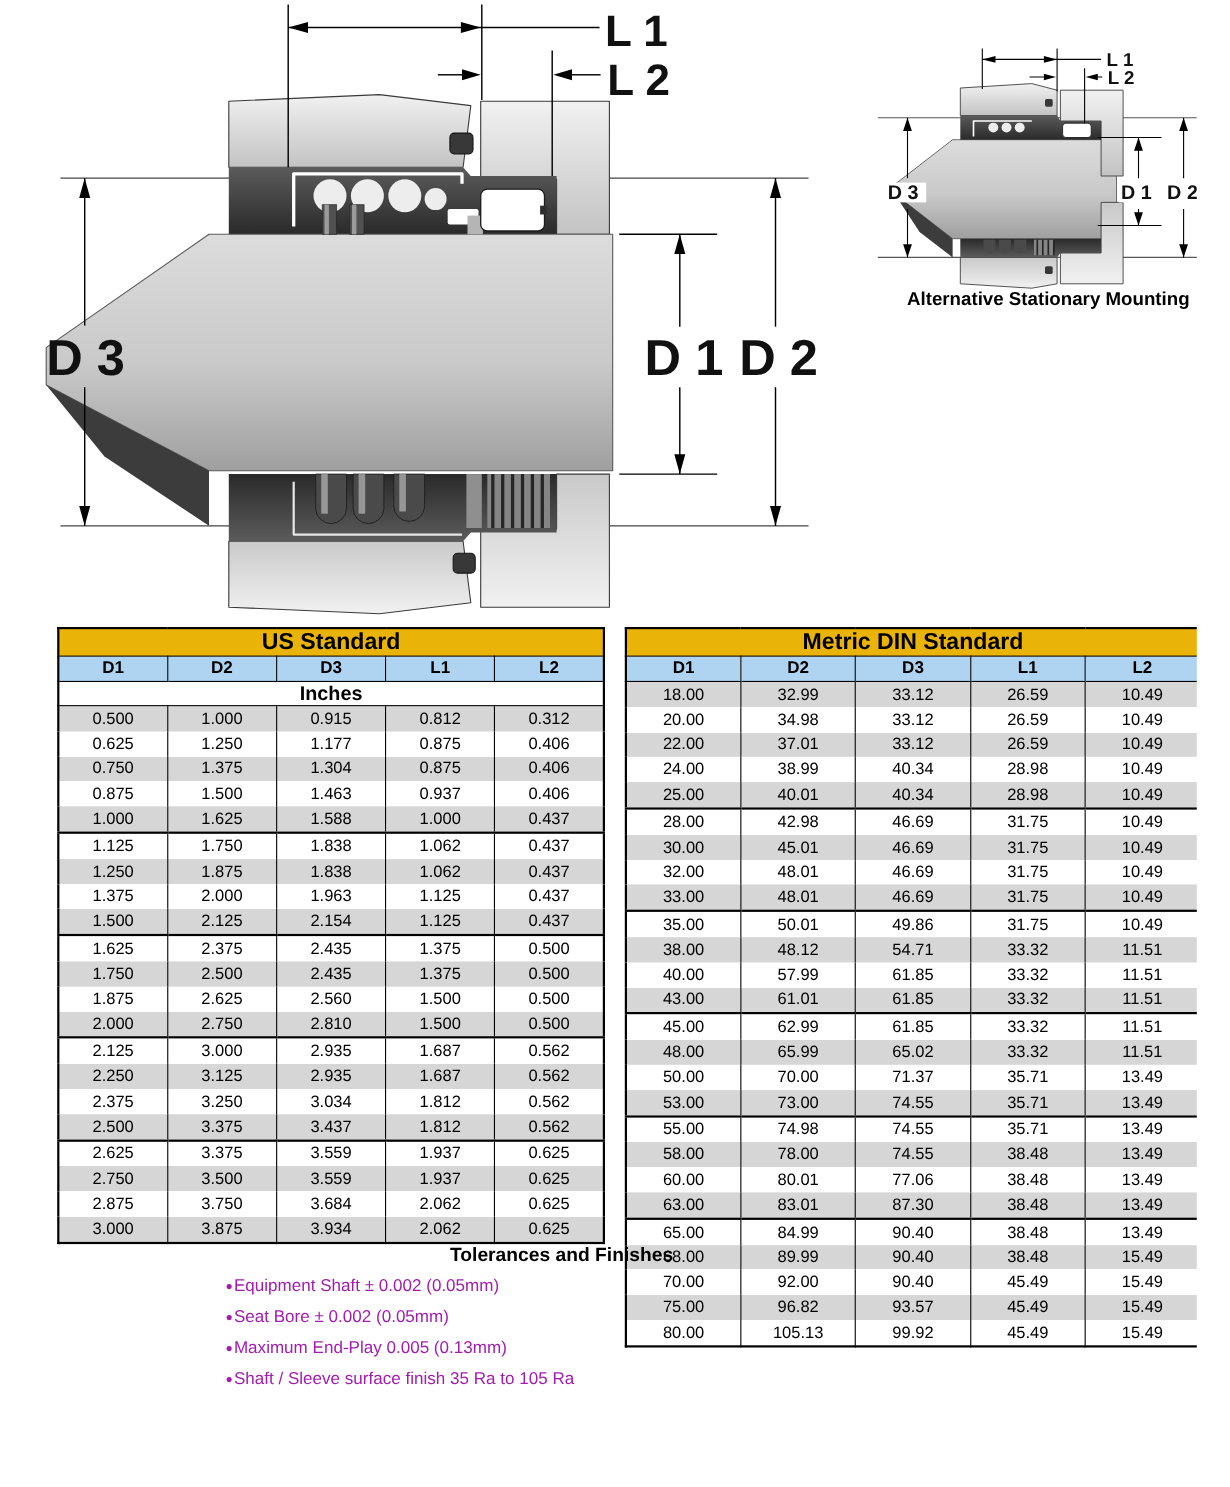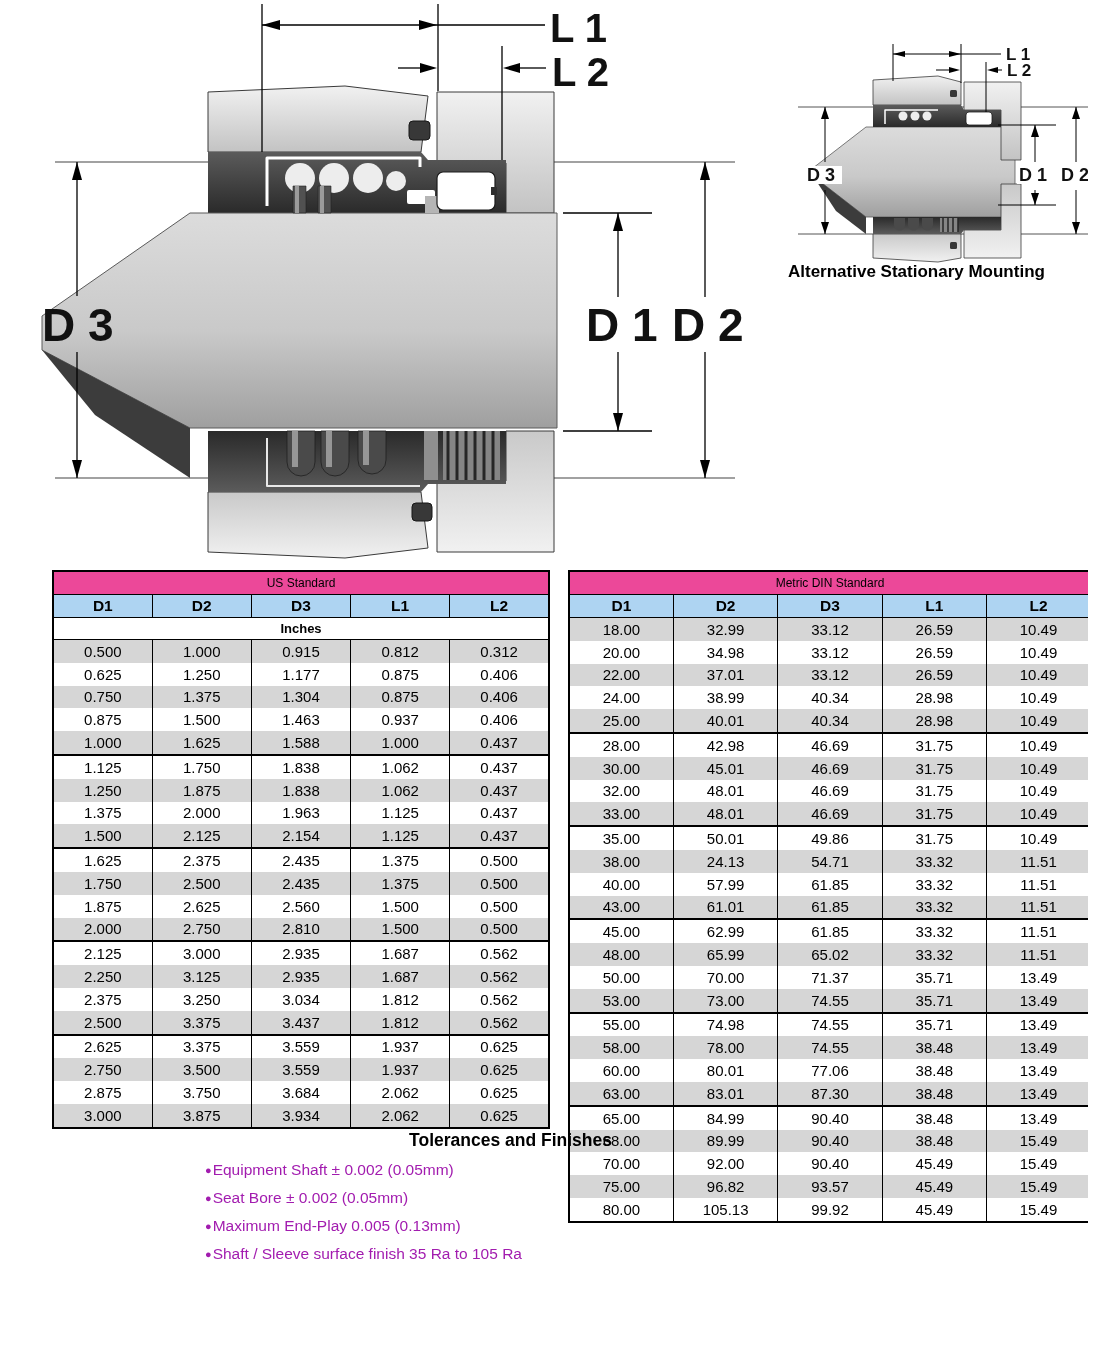--- a/index.html
+++ b/index.html
@@ -6,39 +6,39 @@
   .page{position:relative;width:1088px;height:1352px;background:#fff;
         font-family:"Liberation Sans",sans-serif;overflow:hidden;}
   svg{position:absolute;display:block;}
   .dimtext{font-family:"Liberation Sans",sans-serif;font-weight:bold;fill:#111;}
   
   .tblwrap{position:absolute;}
   table.dt{border-collapse:collapse;table-layout:fixed;border:2.5px solid #000;
            font-family:"Liberation Sans",sans-serif;}
   table.dt td,table.dt th{padding:0;text-align:center;vertical-align:middle;
            font-size:15px;overflow:hidden;white-space:nowrap;}
-  table.dt .titlerow td{font-weight:normal;font-size:12px;height:22px;
-           border-bottom:1.5px solid #000;background:#ec4899;}
+  table.dt .titlerow td{font-weight:bold;font-size:21px;height:22px;
+           border-bottom:1.5px solid #000;background:#eab308;}
   table.dt .headrow th{font-weight:bold;font-size:15.5px;height:22px;
            background:var(--blue,#aed4f2);border-left:1.5px solid #000;
            border-bottom:1.5px solid #000;text-align:center;}
   table.dt .headrow th:first-child{border-left:none;}
-  table.dt .unitsrow td{font-weight:bold;font-size:13px;height:21px;
+  table.dt .unitsrow td{font-weight:bold;font-size:18px;height:21px;
            border-bottom:1.5px solid #000;background:#fff;}
   table.dt tbody td{height:22.8px;border-left:1.5px solid #000;}
   table.dt tbody td:first-child{border-left:none;}
   table.dt tbody tr.g td{background:var(--gray,#d6d6d6);}
   table.dt tbody tr.w td{background:#ffffff;}
   table.dt tbody tr.brk td{border-top:2.5px solid #000;}
   
   .tol{position:absolute;left:52px;top:1130px;width:560px;}
   .tol-title{font-weight:bold;font-size:17.5px;color:#000;margin-left:65px;text-align:right;}
   .tol-item{font-size:15.5px;color:#a21caf;margin:10px 0 0 153px;white-space:nowrap;}
   .tol-item .blt{font-size:11px;vertical-align:1px;margin-right:1px;}
-  .caption{position:absolute;left:788px;top:262px;width:330px;text-align:left;
+  .caption{position:absolute;left:788px;top:262px;width:330px;text-align:center;
            font-weight:bold;font-size:17px;color:#000;}
 </style>
 </head>
 <body>
 
 <div class="page">
 
   <svg style="left:0;top:0;" width="780" height="570" viewBox="0 0 780 570">
     <defs>
       <linearGradient id="gLight" x1="0" y1="0" x2="0" y2="1">
@@ -496,21 +496,21 @@
           </tr>
           <tr class="w brk">
             <td>35.00</td>
             <td>50.01</td>
             <td>49.86</td>
             <td>31.75</td>
             <td>10.49</td>
           </tr>
           <tr class="g">
             <td>38.00</td>
-            <td>24.13</td>
+            <td>48.12</td>
             <td>54.71</td>
             <td>33.32</td>
             <td>11.51</td>
           </tr>
           <tr class="w">
             <td>40.00</td>
             <td>57.99</td>
             <td>61.85</td>
             <td>33.32</td>
             <td>11.51</td>

